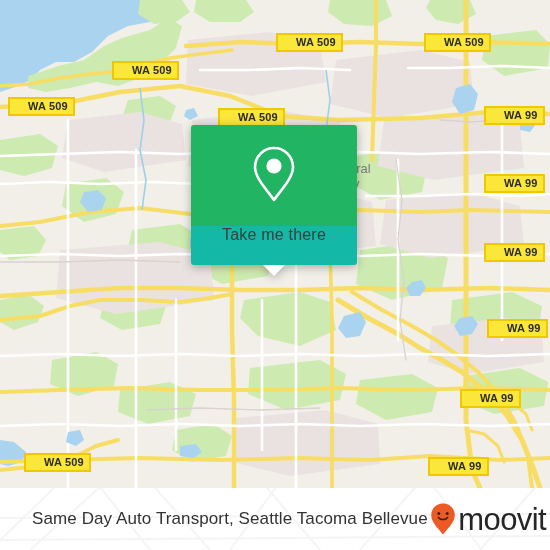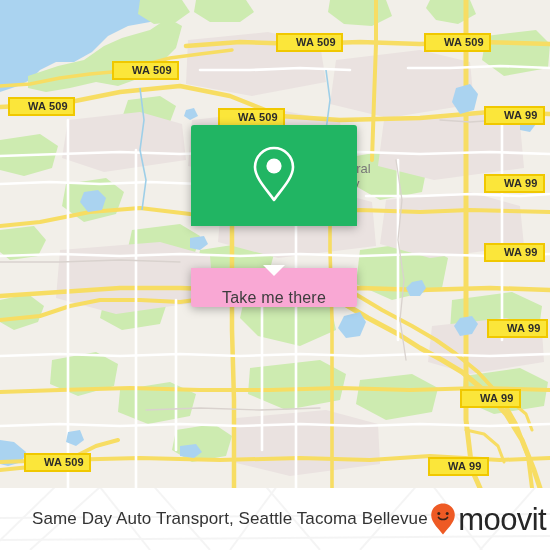--- a/index.html
+++ b/index.html
@@ -65,24 +65,23 @@
     filter:drop-shadow(0 2px 5px rgba(0,0,0,0.30));
   }
   .popup-head{
     height:101px;
     background:#21b563;
     border-radius:3px 3px 0 0;
     display:flex;align-items:center;justify-content:center;
   }
   .popup-foot{
     height:39px;
-    background:#f9a8d4;
-    display:flex;align-items:flex-end;justify-content:center;
+    background:#14b8a6;
+    display:flex;align-items:flex-start;justify-content:center;
     border-radius:0 0 3px 3px;
-    margin-top:42px;
   }
   .popup-foot-label{
     font-size:16px;color:#3d3d3d;letter-spacing:0.2px;
   }
   .popup-tail{
     position:absolute;left:50%;top:140px;
     margin-left:-11px;
     width:0;height:0;
     border-left:11px solid transparent;
     border-right:11px solid transparent;

